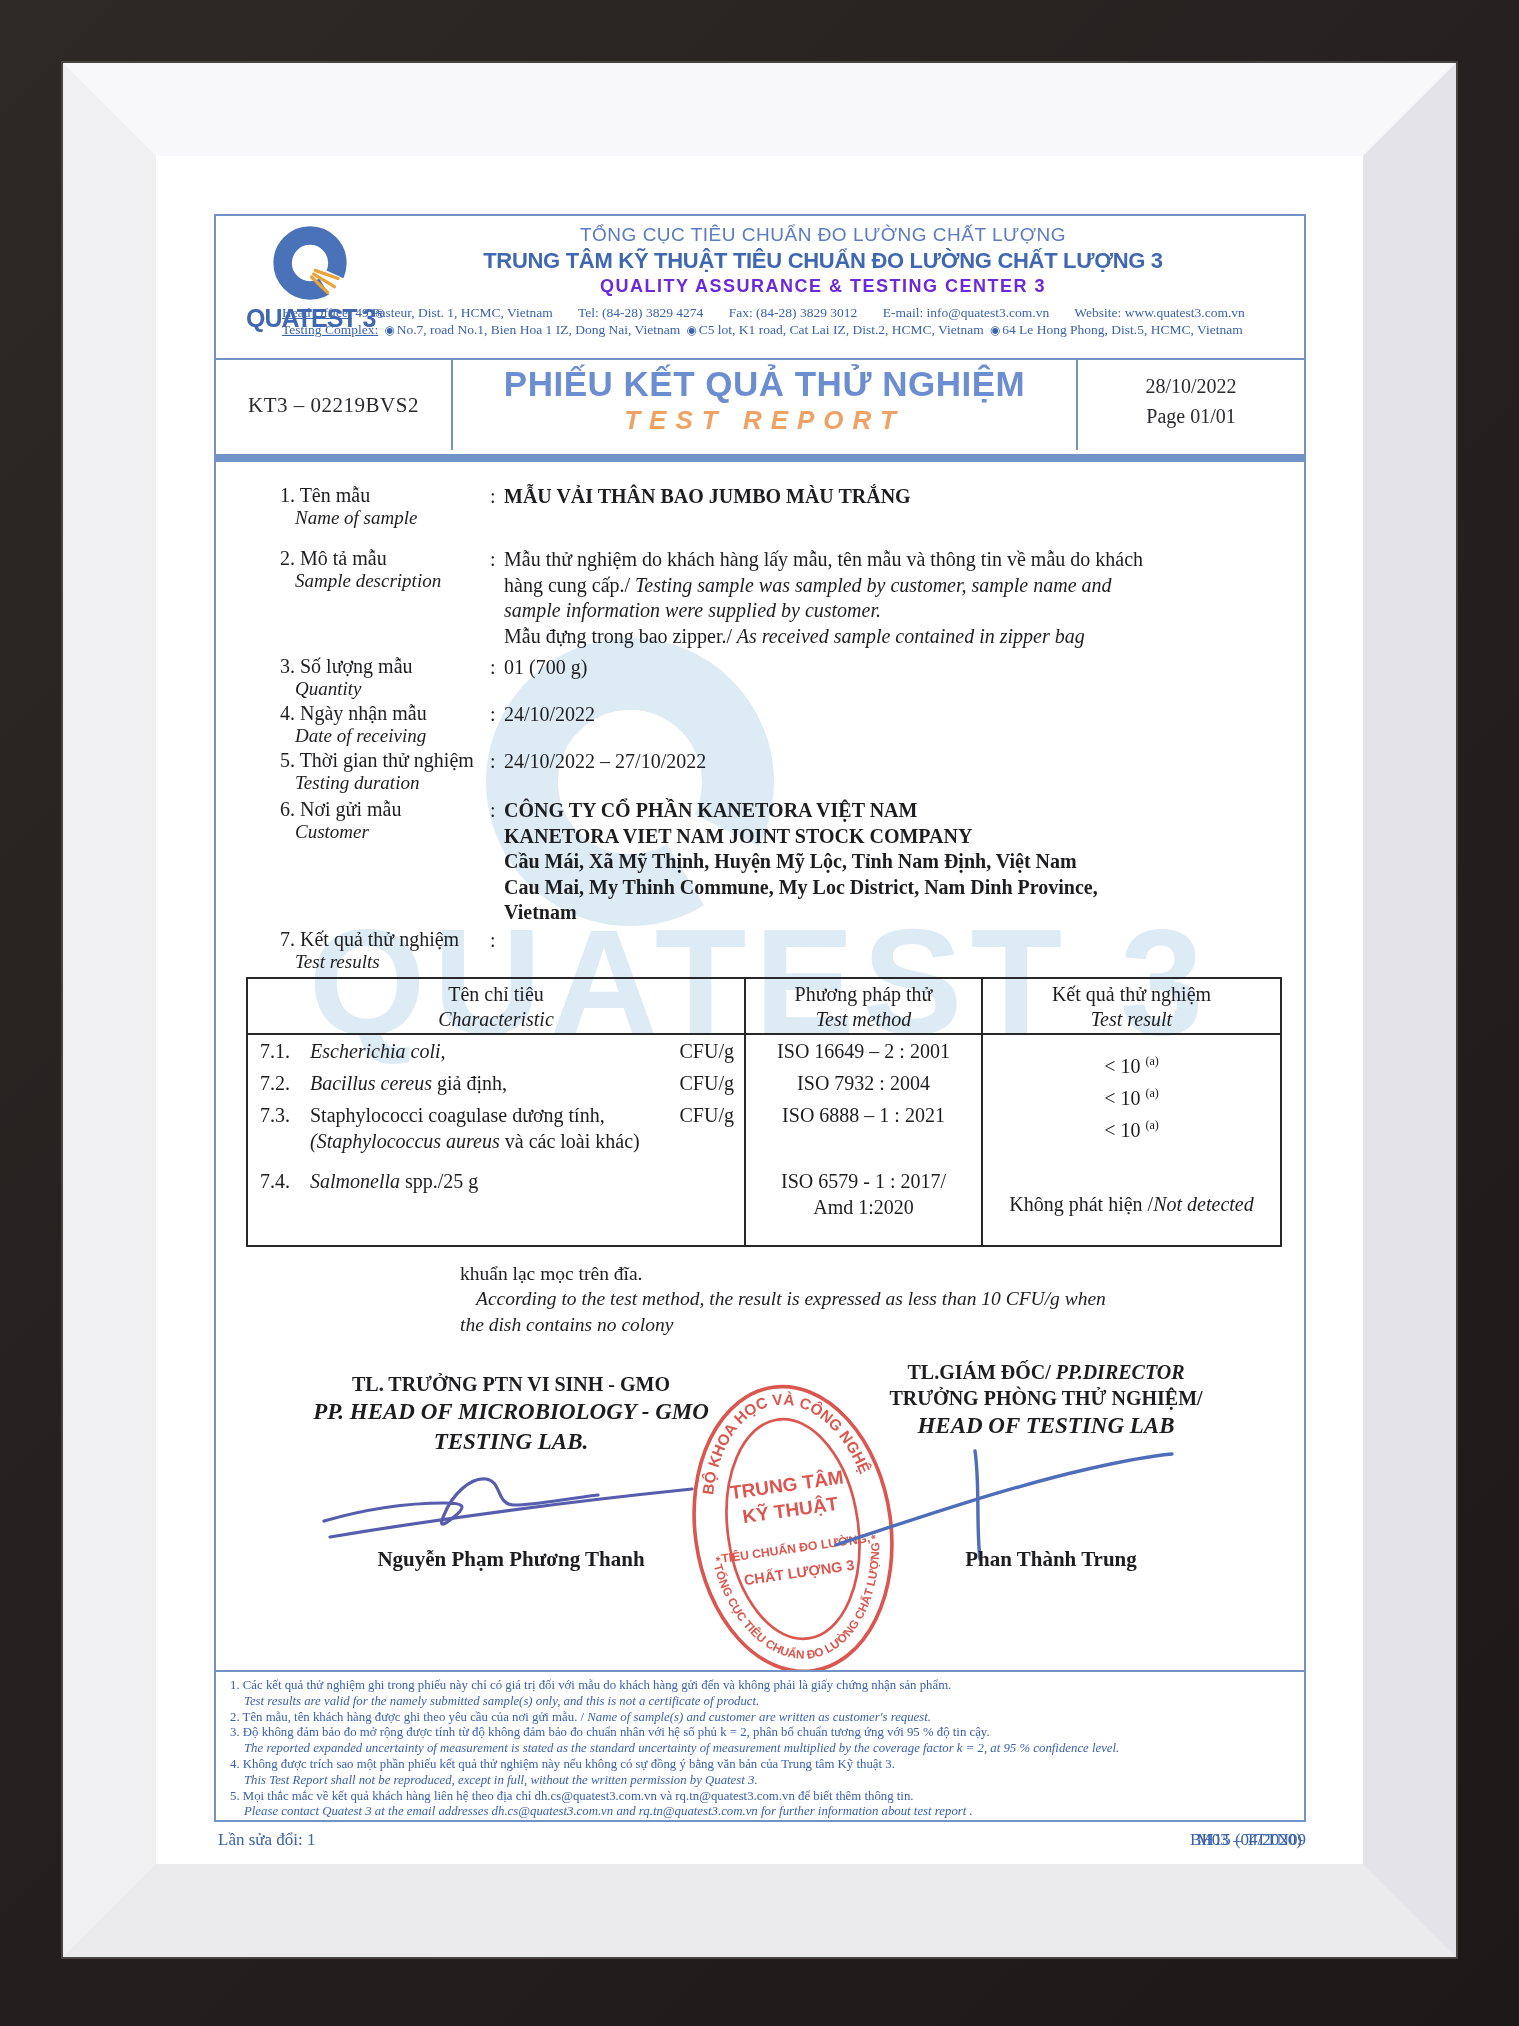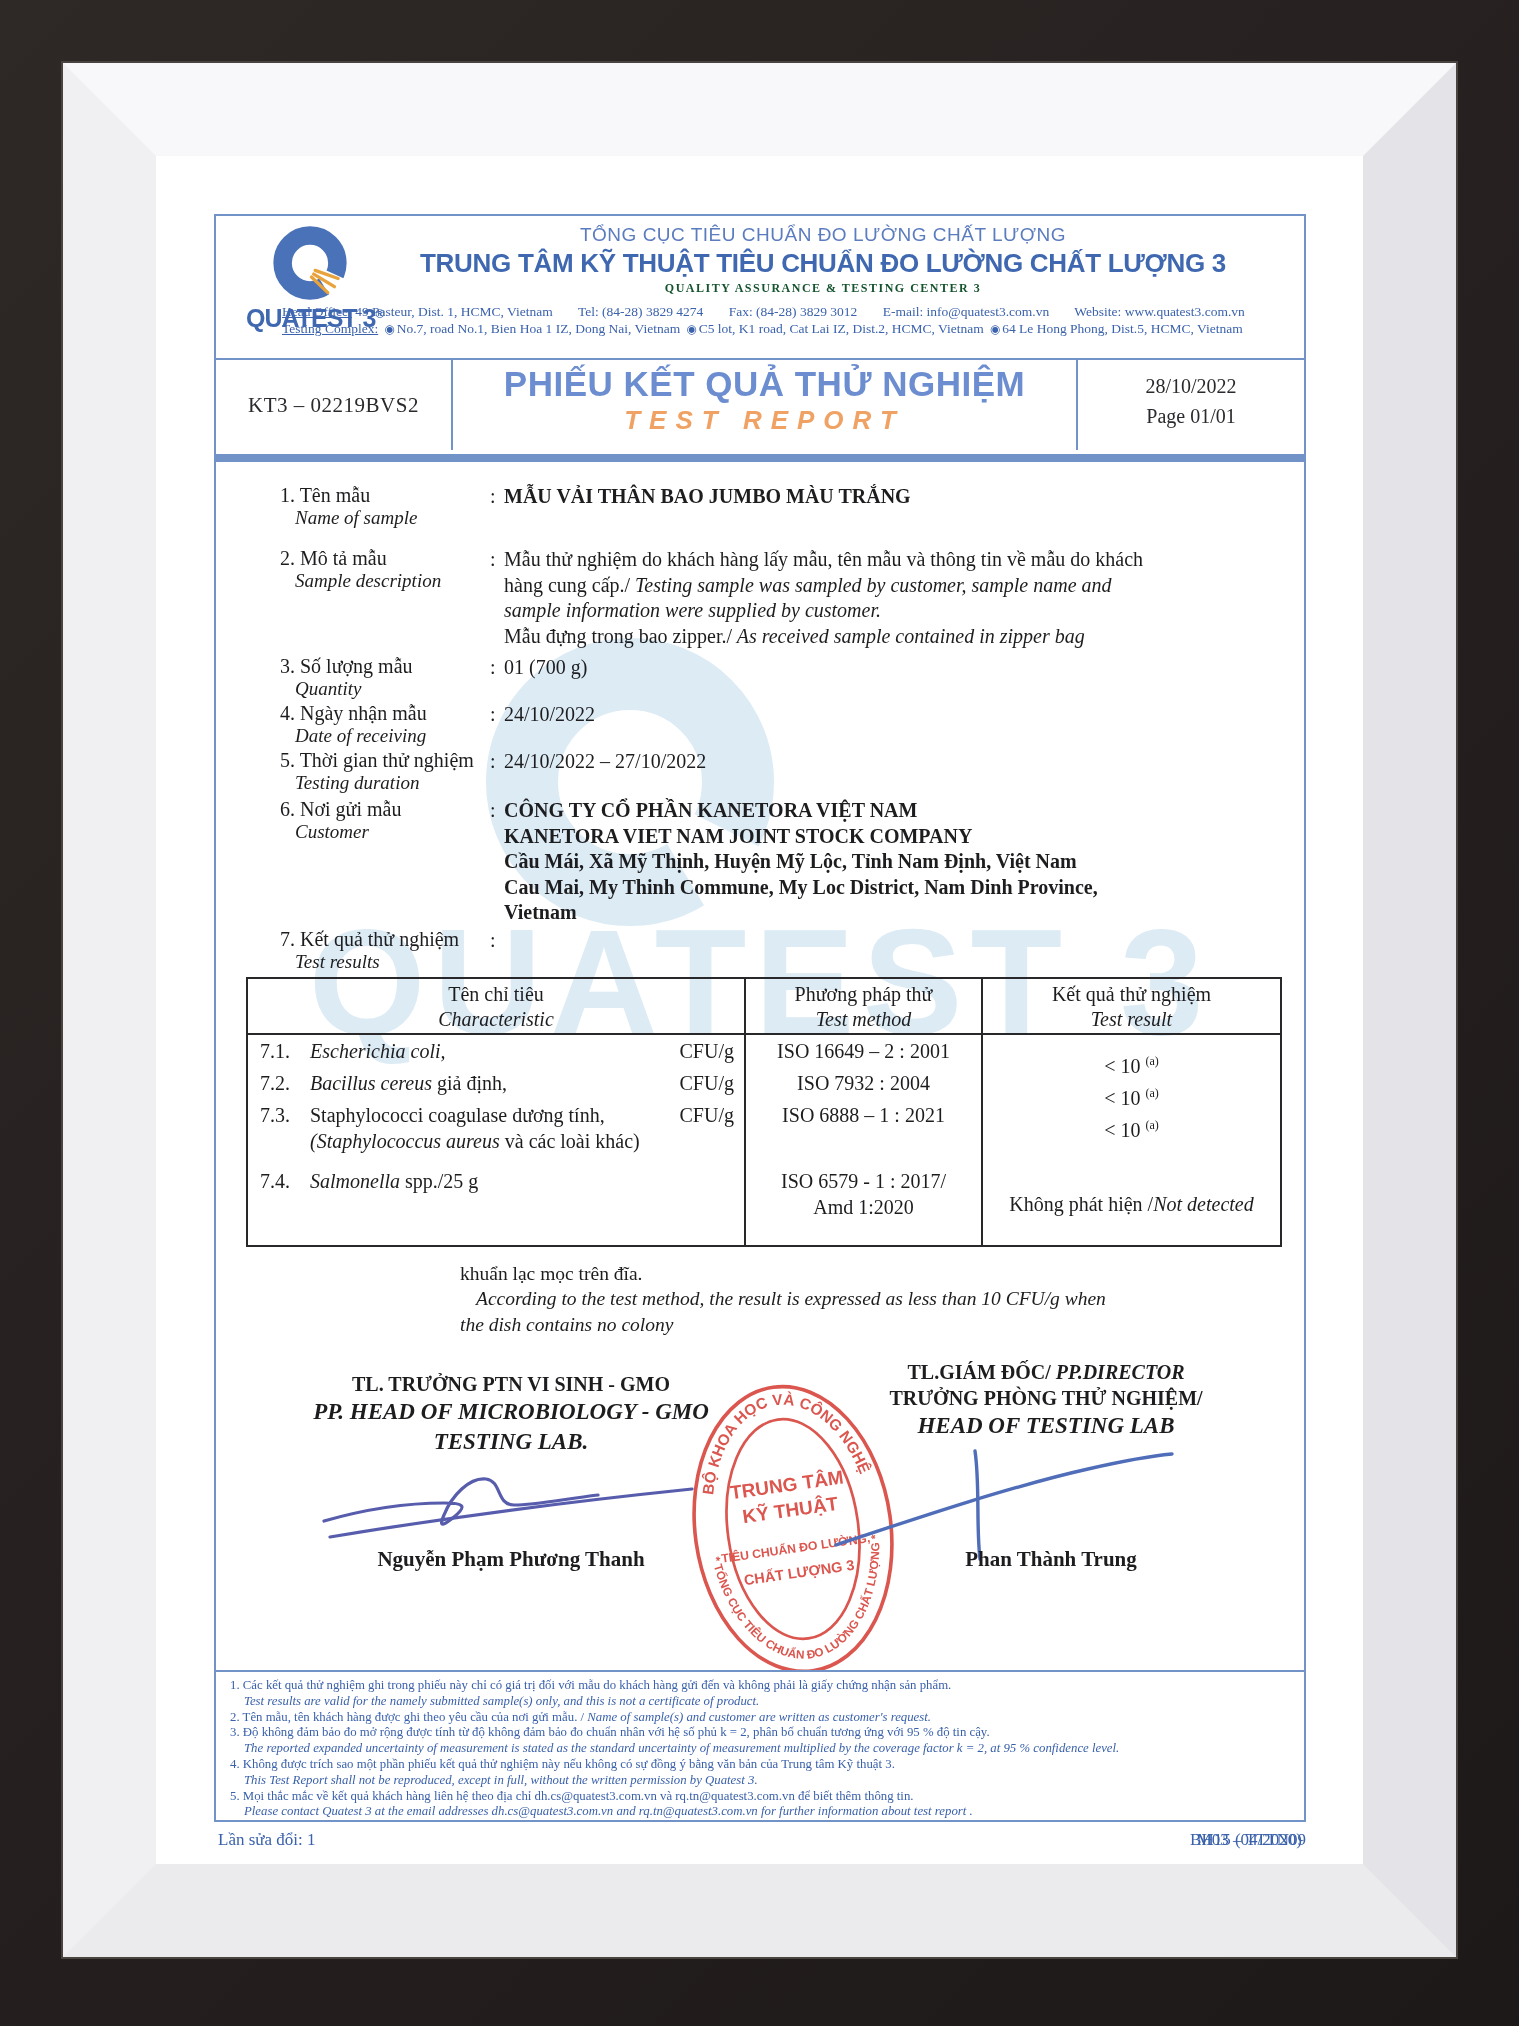--- a/index.html
+++ b/index.html
@@ -16,22 +16,22 @@
   .doc { position:absolute; left:58px; top:58px; width:1092px; border:2px solid #7293c7; background:transparent; }
 
   
   .hd { position:relative; height:144px; border-bottom:2px solid #7293c7; padding-top:8px; }
   .logo { position:absolute; left:30px; top:10px; width:128px; text-align:center; }
   .brand { font-family:"Liberation Sans","DejaVu Sans",sans-serif; font-weight:bold; letter-spacing:-1px;
            font-size:25px; color:#3f68b0; white-space:nowrap; }
   .brand sup { font-size:12px; }
   .org { text-align:center; padding-left:150px; padding-right:24px; font-family:"Liberation Sans","DejaVu Sans",sans-serif; }
   .org-1 { font-size:19px; color:#5b7cbe; letter-spacing:.5px; }
-  .org-2 { font-size:26px; font-weight:bold; color:#3f68b0; letter-spacing:-.3px; margin-top:2px; }
-  .org-3 { font-size:12px; font-weight:bold; color:#14532d; letter-spacing:1.5px; margin-top:2px;font-family:Liberation Serif, serif; }
+  .org-2 { font-size:22px; font-weight:bold; color:#3f68b0; letter-spacing:-.3px; margin-top:2px; }
+  .org-3 { font-size:18px; font-weight:bold; color:#6d28d9; letter-spacing:1.5px; margin-top:2px; }
   .contacts { margin-top:7px; padding:0 18px 0 66px; font-size:13.5px; line-height:17px; color:#3b62ac; text-align:left; white-space:nowrap; }
   .contacts .u { text-decoration:underline; }
   .contacts .gap { display:inline-block; width:22px; }
   .loc-ic { color:#3b62ac; font-size:12px; padding:0 2px 0 6px; }
 
   
   .trow { display:flex; height:90px; }
   .t-code { width:237px; border-right:2px solid #7293c7; display:flex; align-items:center; justify-content:center;
             font-size:21px; color:#2a2a2e; letter-spacing:.5px; }
   .t-main { flex:1; border-right:2px solid #7293c7; text-align:center; padding-top:4px; }

